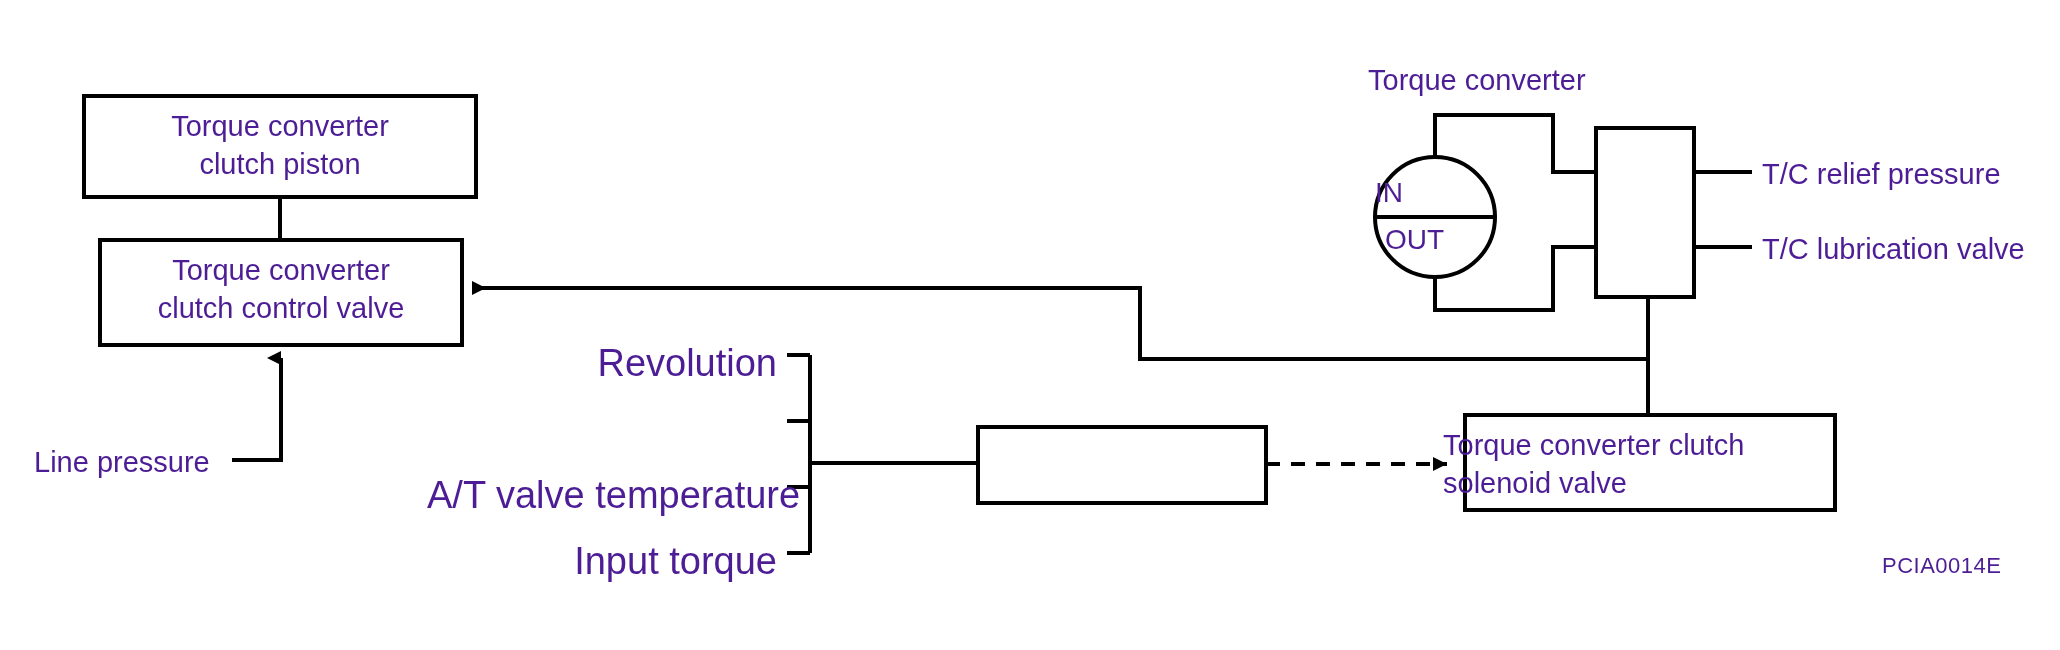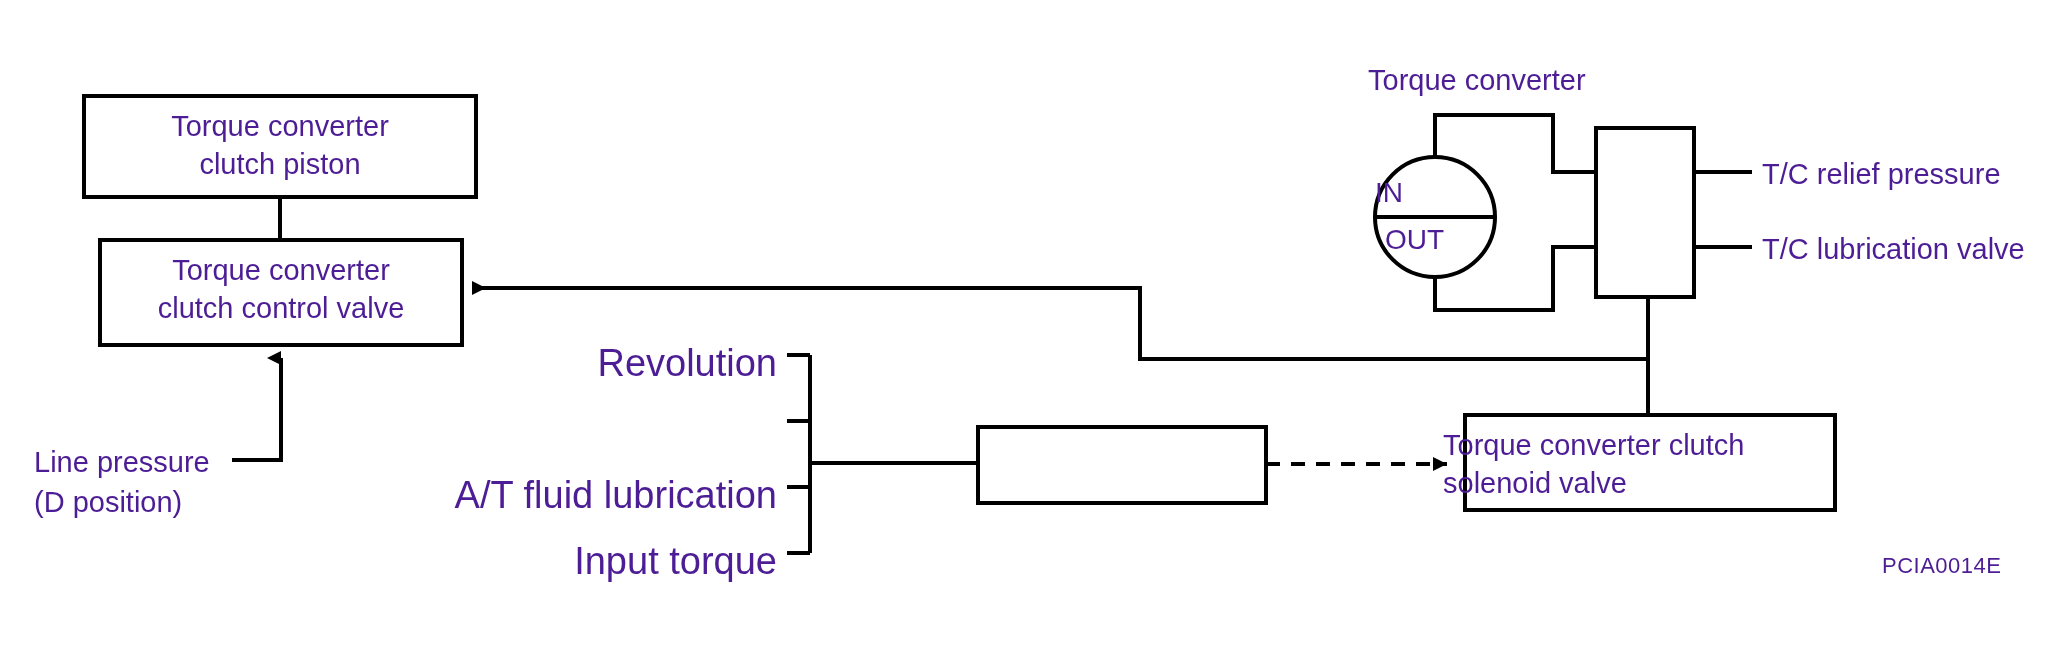--- a/index.html
+++ b/index.html
@@ -90,23 +90,22 @@
 
   <div class="lbl circ" style="left:1385px; top:222px; width:120px;">OUT</div>
 
   <div class="lbl sidelabel" style="left:1762px; top:156px; width:300px;">T/C relief pressure</div>
 
   <div class="lbl sidelabel" style="left:1762px; top:231px; width:300px;">T/C lubrication valve</div>
 
   <div class="lbl inlabel" style="left:427px; top:339px; width:350px;">Revolution</div>
 
 
-  <div class="lbl inlabel" style="left:427px; top:471px; width:350px;">A/T fluid lubrication</div>
+  <div class="lbl inlabel" style="left:427px; top:471px; width:350px;">A/T valve temperature</div>
 
   <div class="lbl sidelabel" style="left:34px; top:444px; width:220px;">Line pressure</div>
 
   <div class="lbl inlabel" style="left:427px; top:537px; width:350px;">Input torque</div>
 
-  <div class="lbl sidelabel" style="left:34px; top:484px; width:240px;">(D position)</div>
 
   <div class="lbl code" style="left:1882px; top:552px; width:180px;">PCIA0014E</div>
 
 </div>
 
 </body></html>

